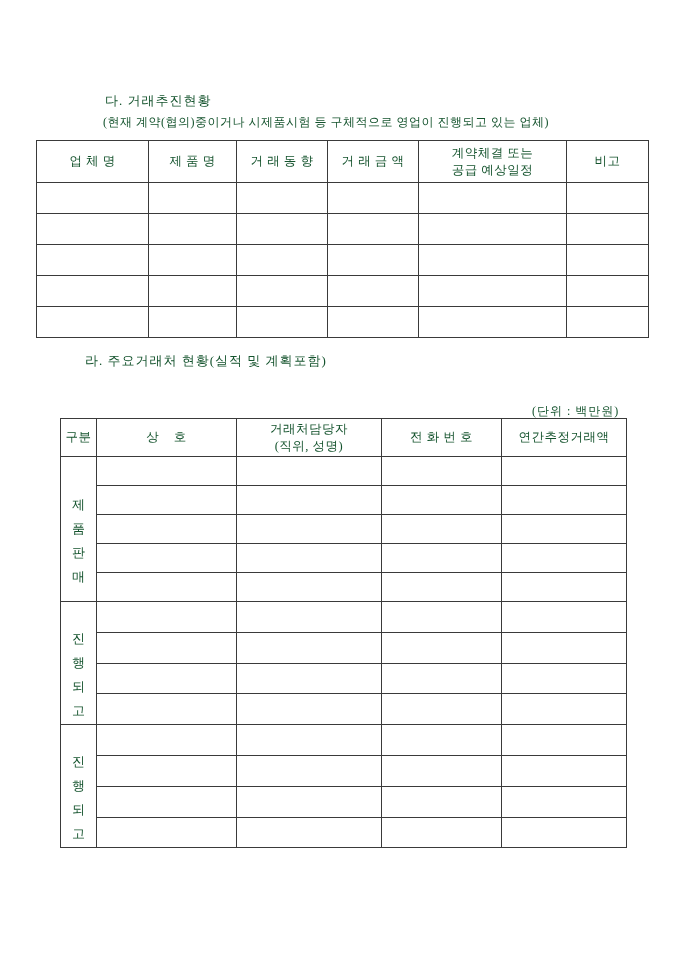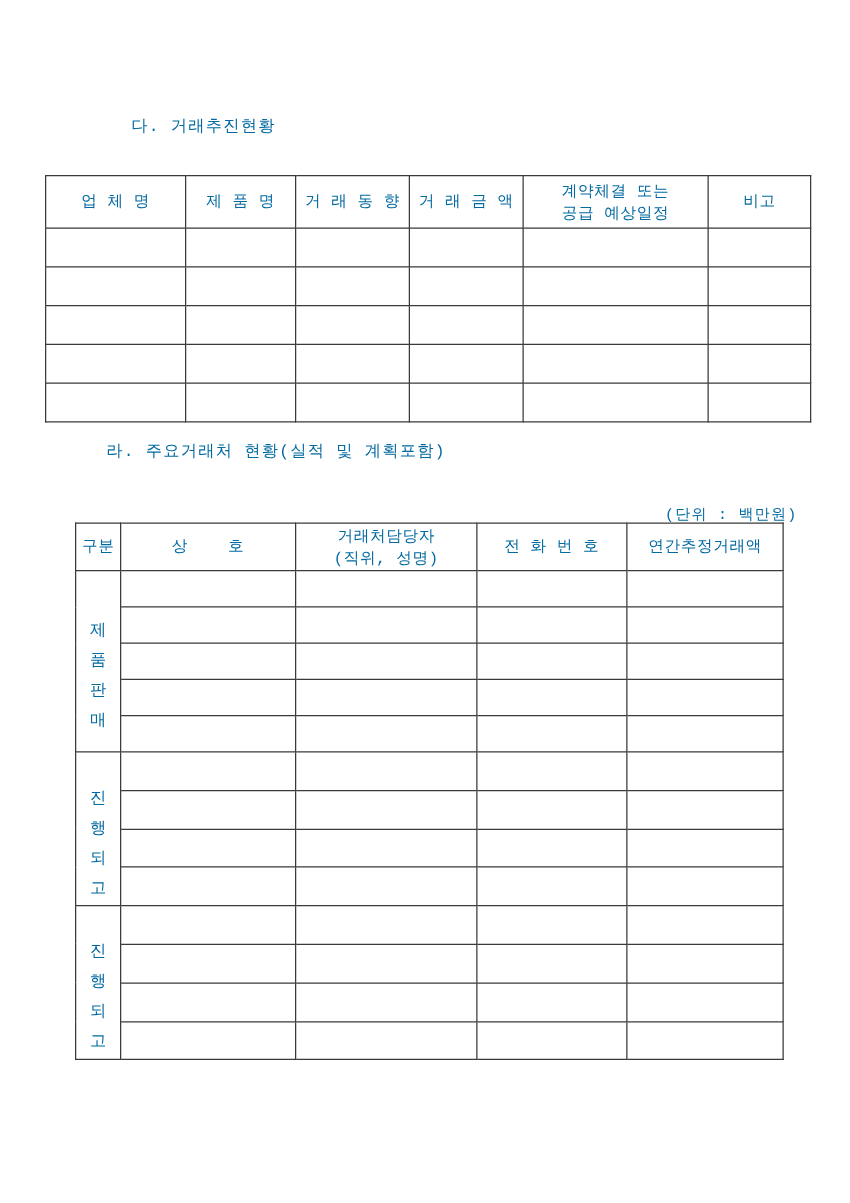--- a/index.html
+++ b/index.html
@@ -2,22 +2,22 @@
 <html><head>
 <meta charset="utf-8">
 <style>
   * { margin: 0; padding: 0; box-sizing: border-box; }
   html, body { background: #ffffff; }
   .page {
     position: relative;
     width: 680px;
     height: 946px;
     background: #ffffff;
-    font-family: Liberation Mono, monospace;
-    color: #0369a1;
+    font-family: Liberation Serif, serif;
+    color: #14532d;
     overflow: hidden;
   }
   .sec-title {
     position: absolute;
     font-size: 13px;
     letter-spacing: 1px;
     white-space: pre;
   }
   .sec-sub {
     position: absolute;
@@ -62,20 +62,21 @@
     font-size: 13px;
     margin-top: 24px;
   }
 </style>
 </head>
 <body>
 
 <div class="page">
 
   <div class="sec-title" style="left:105px; top:92px;">다. 거래추진현황</div>
+  <div class="sec-sub" style="left:103px; top:114px;">(현재 계약(협의)중이거나 시제품시험 등 구체적으로 영업이 진행되고 있는 업체)</div>
 
   <table class="t1">
     <colgroup>
       <col style="width:112px">
         <col style="width:88px">
         <col style="width:91px">
       <col style="width:91px">
         <col style="width:148px">
         <col style="width:82px">
     </colgroup>

